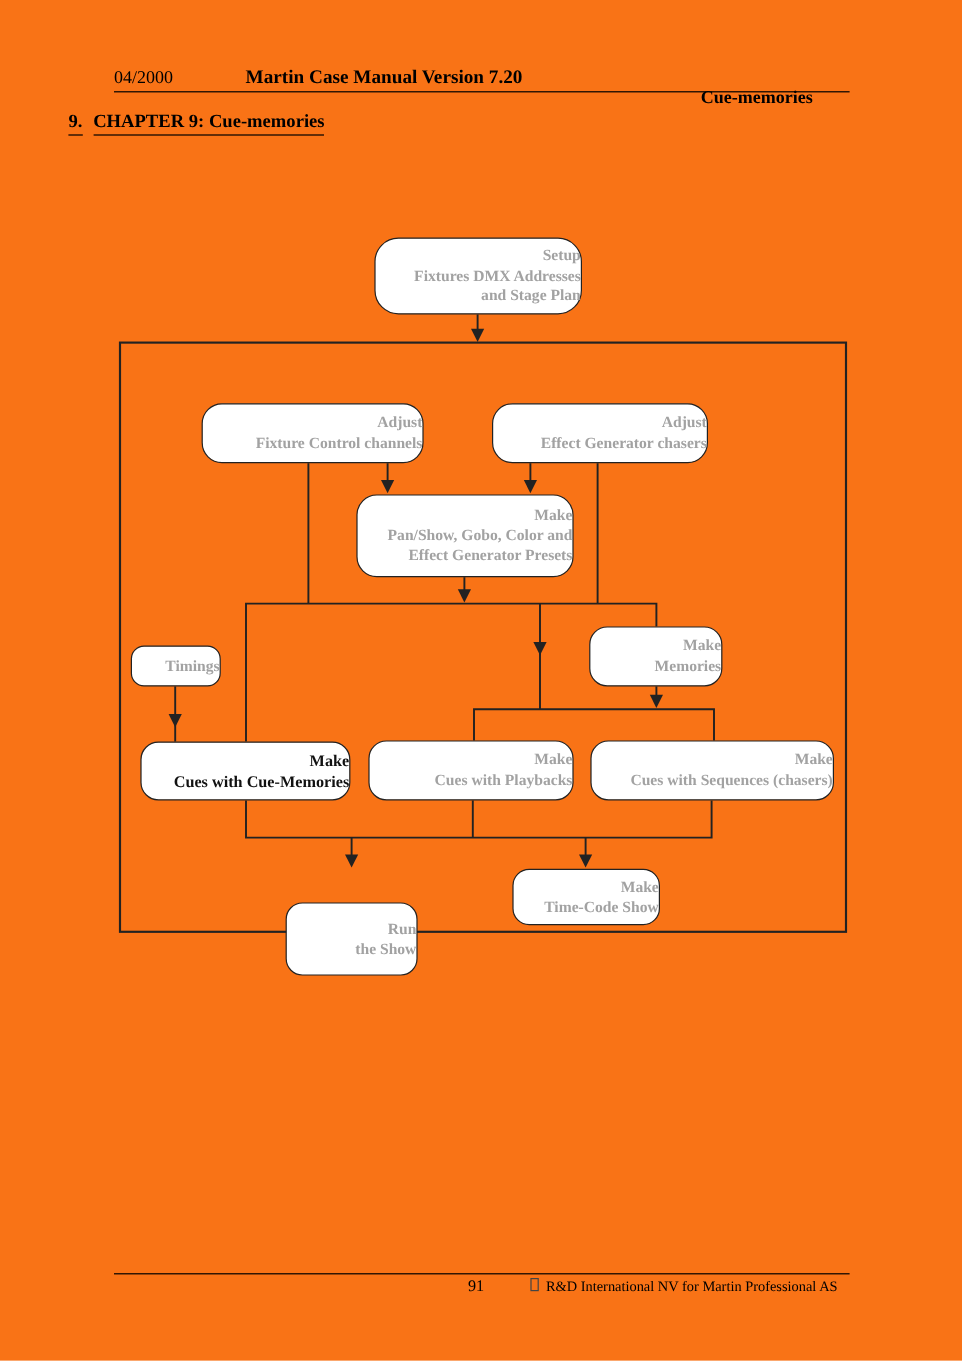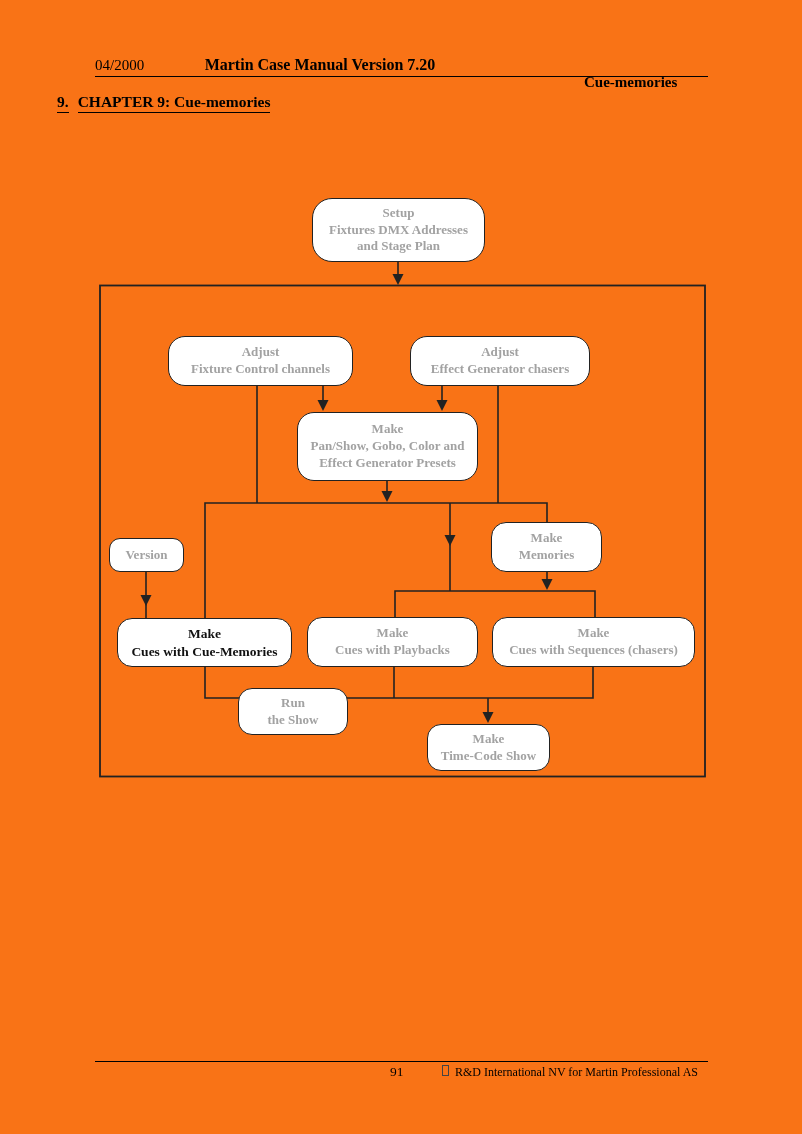--- a/index.html
+++ b/index.html
@@ -13,21 +13,21 @@
   .hdr-section{position:absolute;left:584px;top:74px;font-size:15px;font-weight:bold;}
   .hdr-rule{position:absolute;left:95px;top:76px;width:613px;border-top:1.7px solid #000;}
   
   .chapter{position:absolute;left:57px;top:93px;font-size:15.5px;font-weight:bold;}
   .chapter span{display:inline-block;border-bottom:1.6px solid #000;padding-bottom:1px;}
   .chapter .num{margin-right:9px;}
   
   .connectors{position:absolute;left:0;top:0;pointer-events:none;}
   .node{
     position:absolute;background:#ffffff;border:1.7px solid #222;
-    display:flex;flex-direction:column;justify-content:center;align-items:center;
+    display:flex;flex-direction:column;justify-content:center;align-items:flex-end;
     font-weight:bold;font-size:13px;line-height:1.3;color:#a2a2a2;text-align:center;
     box-sizing:border-box;
   }
   .node.highlight{color:#111111;font-size:13.5px;}
   
   .ftr-rule{position:absolute;left:95px;top:1061px;width:613px;border-top:1.6px solid #000;}
   .ftr-page{position:absolute;left:390px;top:1064px;font-size:13.5px;}
   .ftr-copy{position:absolute;right:104px;top:1065px;font-size:12px;white-space:nowrap;}
   .tofu{display:inline-block;width:5px;height:9px;border:1px solid #444;margin-right:6px;}
 </style>
@@ -104,21 +104,21 @@
     <div>Effect Generator chasers</div>
   </div>
 
   <div class="node" style="left:297px;top:412px;width:181px;height:69px;border-radius:17px;">
     <div>Make</div>
     <div>Pan/Show, Gobo, Color and</div>
     <div>Effect Generator Presets</div>
   </div>
 
   <div class="node" style="left:109px;top:538px;width:75px;height:34px;border-radius:11px;">
-    <div>Version</div>
+    <div>Timings</div>
   </div>
 
   <div class="node" style="left:491px;top:522px;width:111px;height:50px;border-radius:15px;">
     <div>Make</div>
     <div>Memories</div>
   </div>
 
   <div class="node highlight" style="left:117px;top:618px;width:175px;height:49px;border-radius:15px;">
     <div>Make</div>
     <div>Cues with Cue-Memories</div>
@@ -127,21 +127,21 @@
   <div class="node" style="left:307px;top:617px;width:171px;height:50px;border-radius:15px;">
     <div>Make</div>
     <div>Cues with Playbacks</div>
   </div>
 
   <div class="node" style="left:492px;top:617px;width:203px;height:50px;border-radius:15px;">
     <div>Make</div>
     <div>Cues with Sequences (chasers)</div>
   </div>
 
-  <div class="node" style="left:238px;top:688px;width:110px;height:47px;border-radius:14px;">
+  <div class="node" style="left:238px;top:752px;width:110px;height:61px;border-radius:14px;">
     <div>Run</div>
     <div>the Show</div>
   </div>
 
   <div class="node" style="left:427px;top:724px;width:123px;height:47px;border-radius:14px;">
     <div>Make</div>
     <div>Time-Code Show</div>
   </div>
 
   <div class="ftr-rule"></div>

